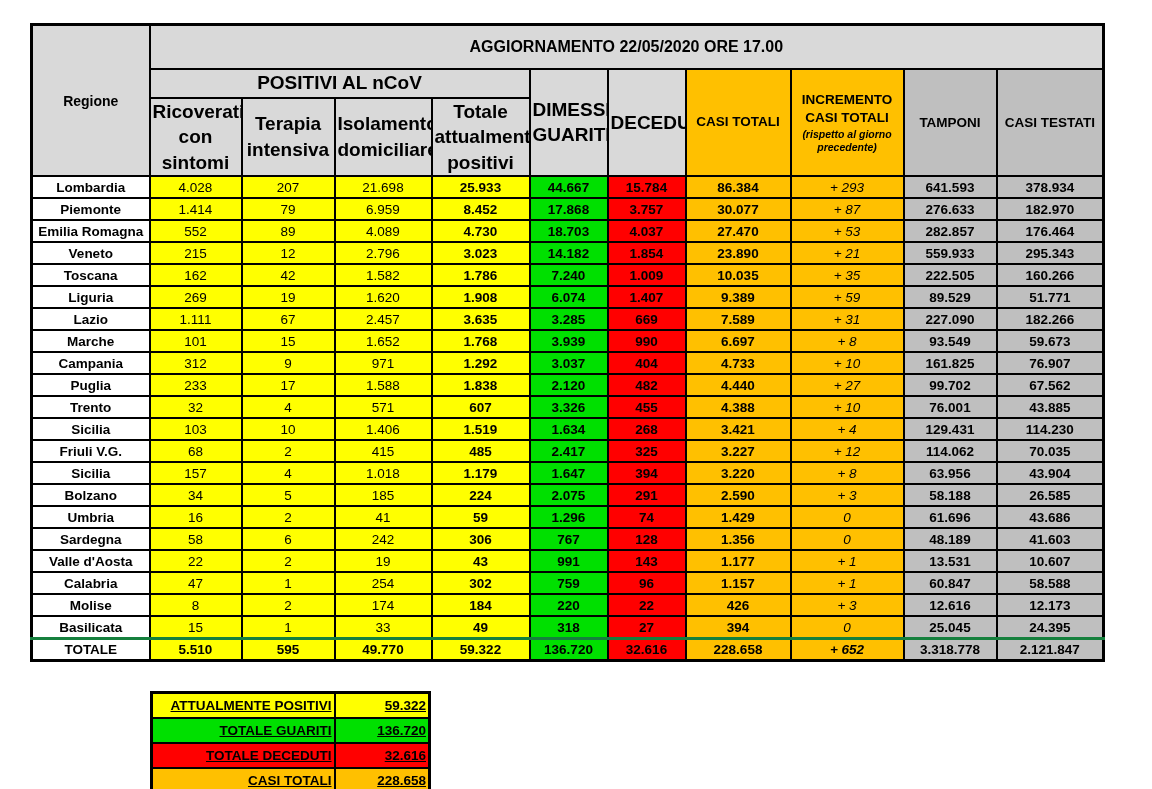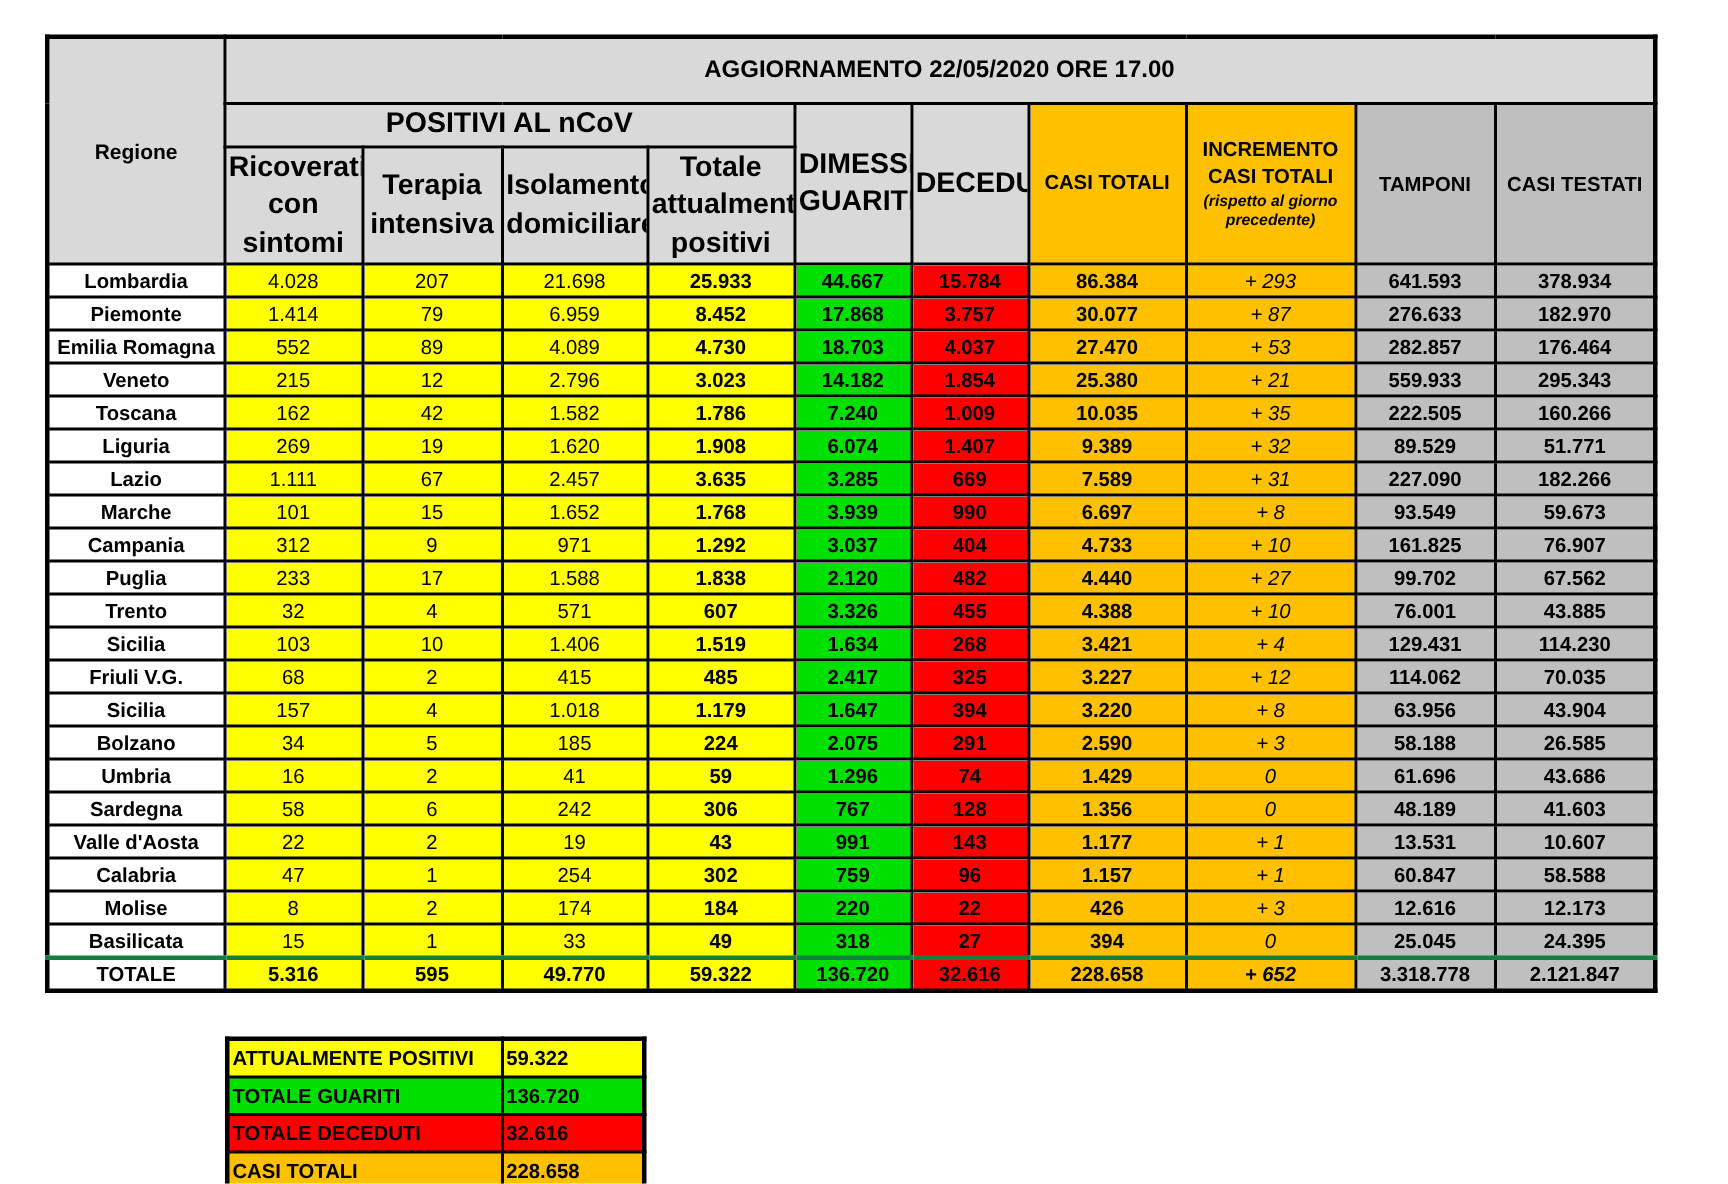--- a/index.html
+++ b/index.html
@@ -36,22 +36,22 @@
   .c-orange { background:var(--orange); font-weight:bold; }
   .c-inc    { font-weight:normal; font-style:italic; }
   .c-gray   { background:var(--cell_gray); font-weight:bold; }
   tr.totale td { font-weight:bold; border-top:3px solid #15803d; }
   tr.totale td.c-inc { font-weight:bold; font-style:italic; }
   .summary-table {
     position:absolute; left:150px; top:691px; width:278px;
     border:3px solid #000;
   }
   .summary-table td {
-    border:2px solid #000; text-align:left; vertical-align:middle;
-    font-weight:bold; font-size:13.5px; height:22px; padding:4px 2px;
+    border:2px solid #000; text-align:right; vertical-align:middle;
+    font-weight:bold; font-size:13.5px; height:22px; padding:4px 2px;text-decoration:underline;
   }
 </style>
 </head>
 <body>
 
 <table class="main-table">
   <colgroup>
     <col style="width:118px">
     <col style="width:92px">
     <col style="width:93px">
@@ -130,21 +130,21 @@
         <td class="c-gray">176.464</td>
       </tr>
       <tr>
         <td class="c-region">Veneto</td>
         <td class="c-yellow">215</td>
         <td class="c-yellow">12</td>
         <td class="c-yellow">2.796</td>
         <td class="c-yellow c-bold">3.023</td>
         <td class="c-green">14.182</td>
         <td class="c-red">1.854</td>
-        <td class="c-orange">25.380</td>
+        <td class="c-orange">23.890</td>
         <td class="c-orange c-inc">+ 21</td>
         <td class="c-gray">559.933</td>
         <td class="c-gray">295.343</td>
       </tr>
       <tr>
         <td class="c-region">Toscana</td>
         <td class="c-yellow">162</td>
         <td class="c-yellow">42</td>
         <td class="c-yellow">1.582</td>
         <td class="c-yellow c-bold">1.786</td>
@@ -157,21 +157,21 @@
       </tr>
       <tr>
         <td class="c-region">Liguria</td>
         <td class="c-yellow">269</td>
         <td class="c-yellow">19</td>
         <td class="c-yellow">1.620</td>
         <td class="c-yellow c-bold">1.908</td>
         <td class="c-green">6.074</td>
         <td class="c-red">1.407</td>
         <td class="c-orange">9.389</td>
-        <td class="c-orange c-inc">+ 32</td>
+        <td class="c-orange c-inc">+ 59</td>
         <td class="c-gray">89.529</td>
         <td class="c-gray">51.771</td>
       </tr>
       <tr>
         <td class="c-region">Lazio</td>
         <td class="c-yellow">1.111</td>
         <td class="c-yellow">67</td>
         <td class="c-yellow">2.457</td>
         <td class="c-yellow c-bold">3.635</td>
         <td class="c-green">3.285</td>
@@ -358,21 +358,21 @@
         <td class="c-yellow c-bold">49</td>
         <td class="c-green">318</td>
         <td class="c-red">27</td>
         <td class="c-orange">394</td>
         <td class="c-orange c-inc">0</td>
         <td class="c-gray">25.045</td>
         <td class="c-gray">24.395</td>
       </tr>
       <tr class="totale">
         <td class="c-region">TOTALE</td>
-        <td class="c-yellow">5.316</td>
+        <td class="c-yellow">5.510</td>
         <td class="c-yellow">595</td>
         <td class="c-yellow">49.770</td>
         <td class="c-yellow c-bold">59.322</td>
         <td class="c-green">136.720</td>
         <td class="c-red">32.616</td>
         <td class="c-orange">228.658</td>
         <td class="c-orange c-inc">+ 652</td>
         <td class="c-gray">3.318.778</td>
         <td class="c-gray">2.121.847</td>
       </tr>

